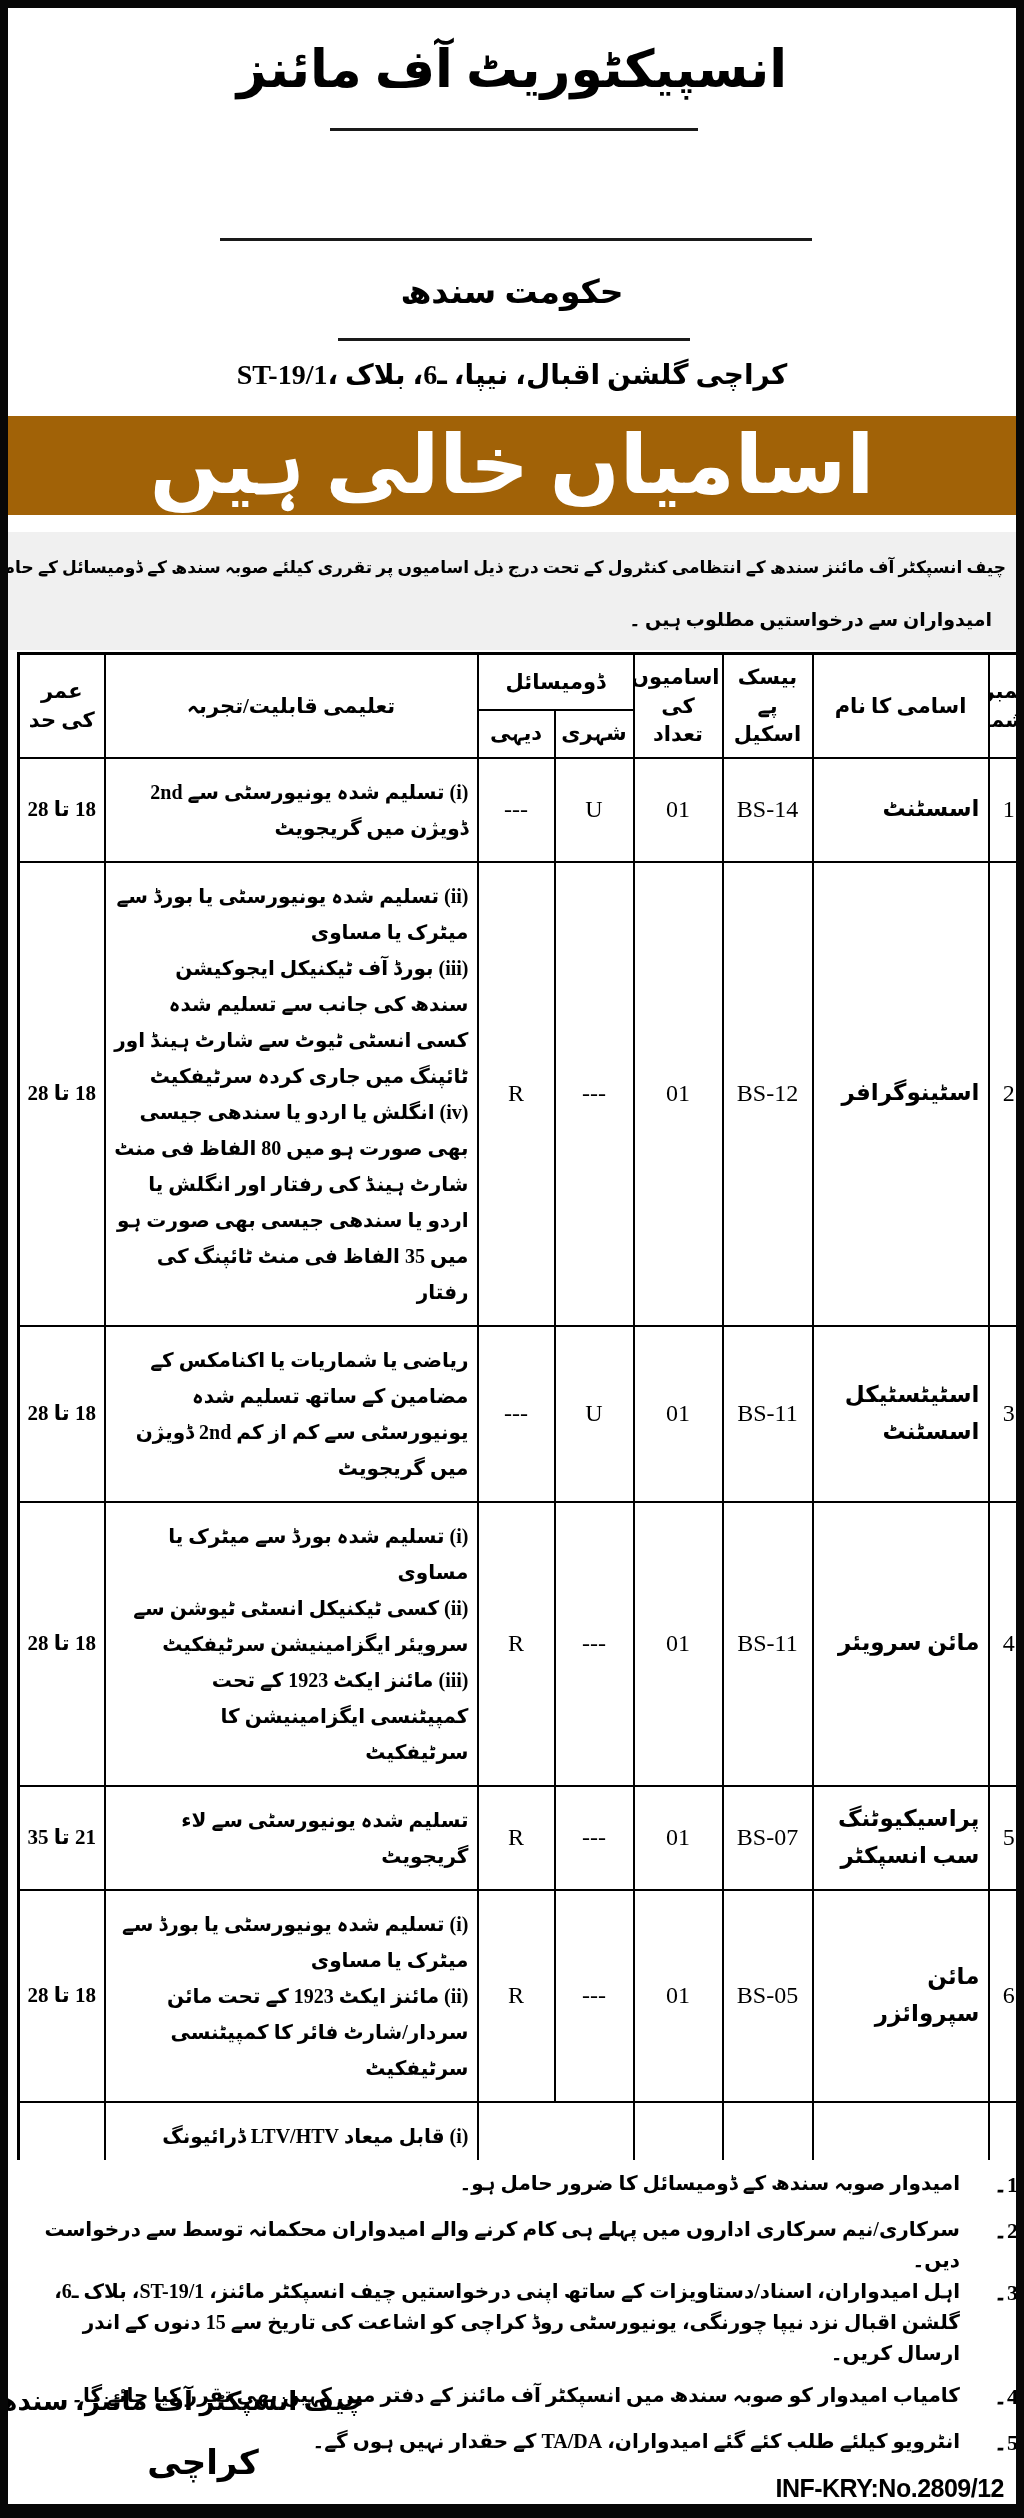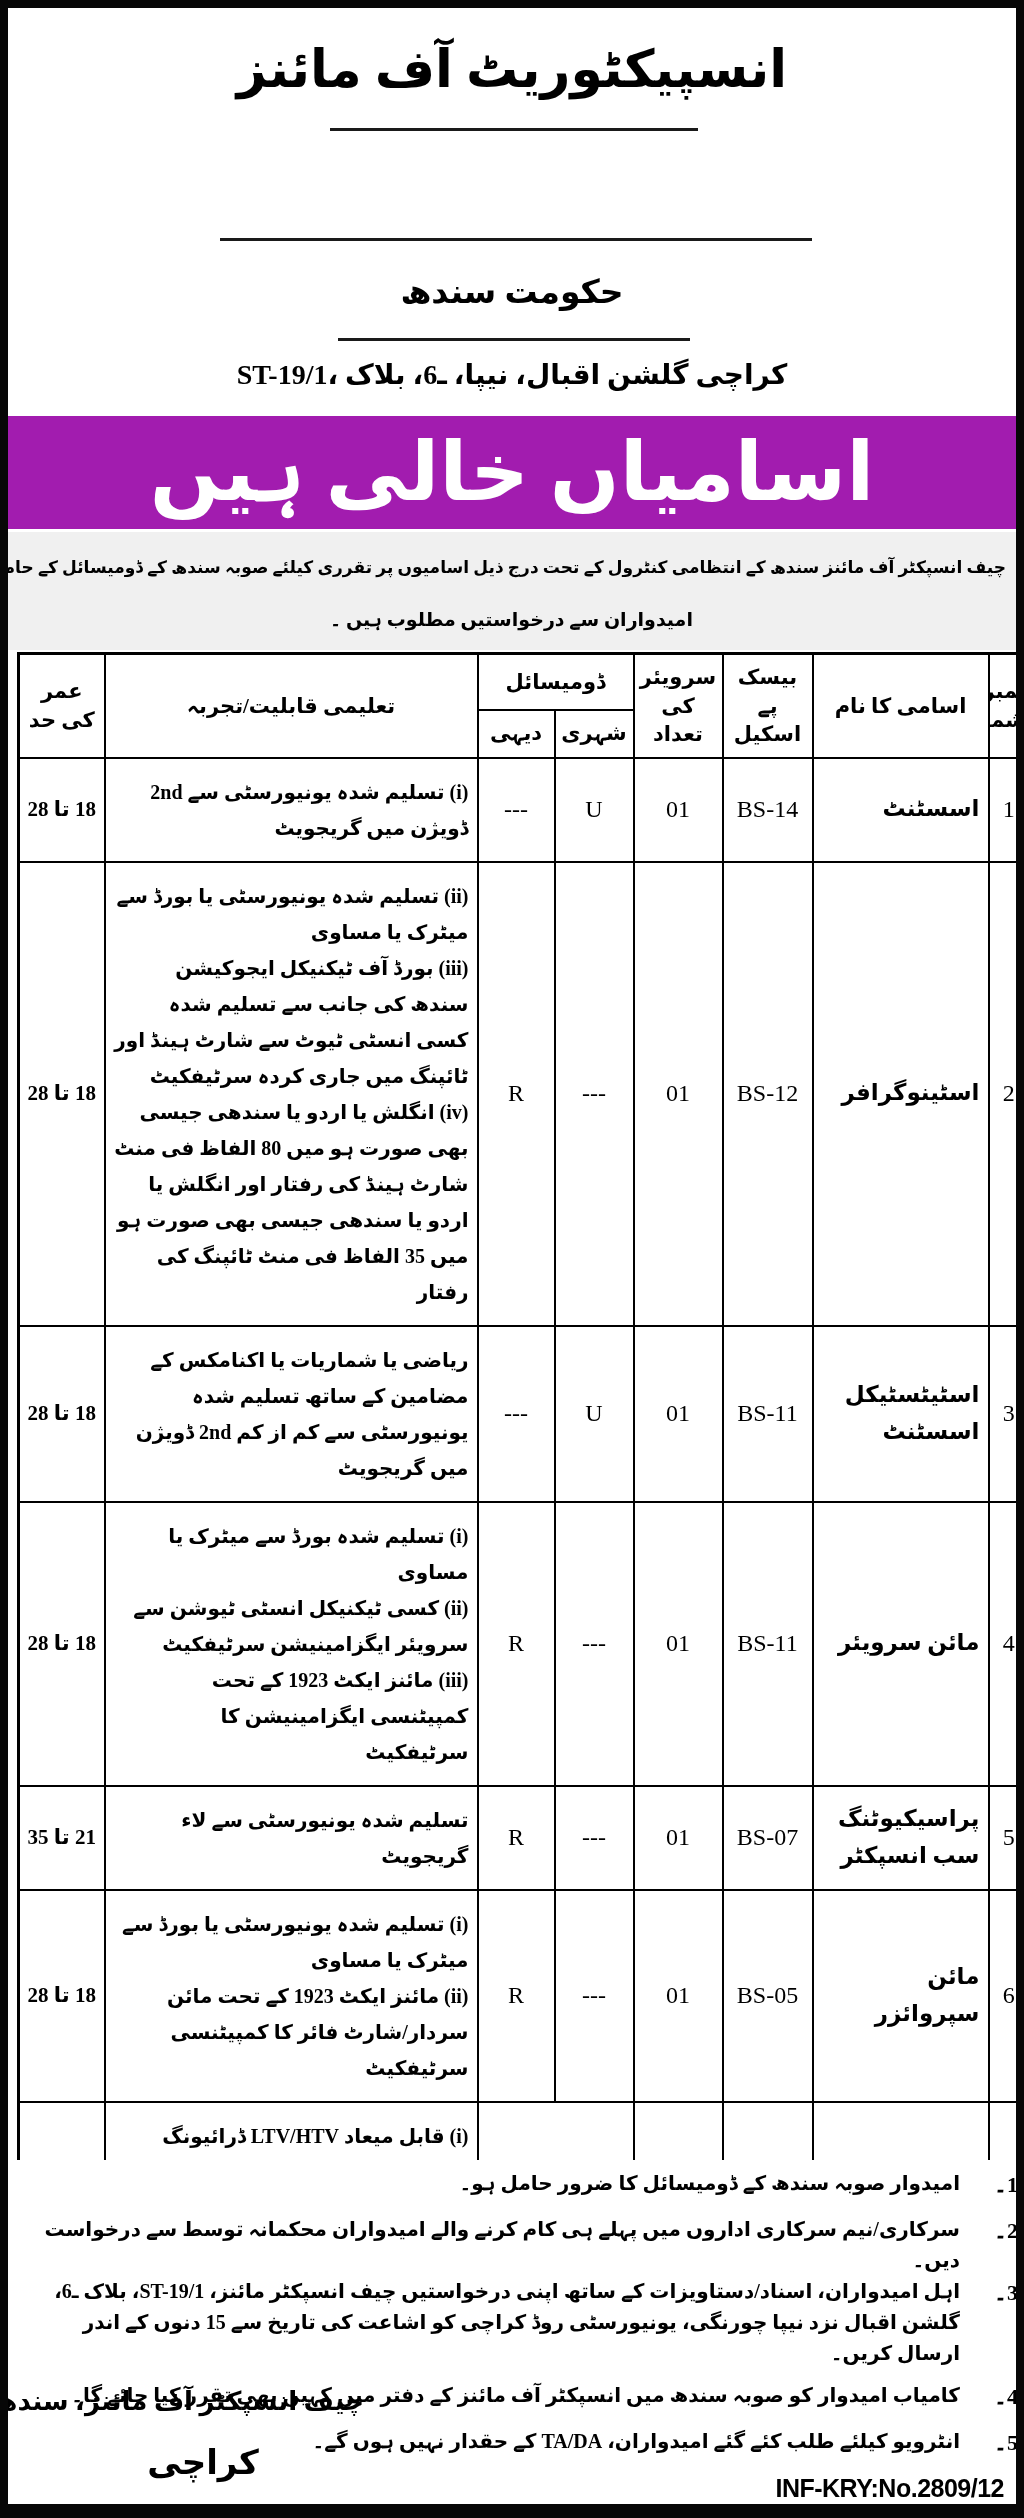--- a/index.html
+++ b/index.html
@@ -18,28 +18,28 @@
   .t1{top:14px;font-size:52px;line-height:96px;}
   .t2{top:134px;font-size:45px;line-height:92px;}
   .t3{top:242px;font-size:33px;line-height:84px;}
   .rule{height:3px;background:#1a1a1a;}
   .r1{top:120px;left:322px;width:368px;}
   .r2{top:230px;left:212px;width:592px;}
   .r3{top:330px;left:330px;width:352px;}
   .address{top:338px;left:0;right:0;height:56px;display:flex;direction:ltr;
     justify-content:center;align-items:center;gap:7px;font-size:28px;font-weight:bold;}
   
-  .banner{top:408px;left:0;right:0;height:113px;background:#a21caf;color:#fff;
+  .banner{top:408px;left:0;right:0;height:99px;background:#a16207;color:#fff;
     display:flex;align-items:center;justify-content:center;}
   .banner-text{font-size:82px;font-weight:bold;line-height:1;direction:rtl;white-space:nowrap;}
   
   .introband{top:524px;left:0;right:0;height:118px;background:#f0f0f0;}
   .intro1{top:540px;left:0;right:0;direction:rtl;text-align:right;padding:0 10px;
     font-size:17px;font-weight:bold;white-space:nowrap;line-height:40px;}
-  .intro2{top:592px;left:0;right:1px;direction:rtl;text-align:center;padding:0 12px;
+  .intro2{top:592px;left:0;right:12px;direction:rtl;text-align:right;padding:0 12px;
     font-size:19px;font-weight:bold;line-height:40px;}
   
   .tablewrap{top:644px;left:9px;width:1011px;height:1508px;overflow:hidden;}
   table{border-collapse:collapse;table-layout:fixed;direction:rtl;width:1011px;height:1508px;}
   th,td{border:2px solid #000;overflow:hidden;}
   table{border:3px solid #000;}
   th{font-size:21px;font-weight:bold;text-align:center;vertical-align:middle;
      white-space:pre-line;line-height:1.35;padding:2px;}
   thead tr.hr1{height:56px;} thead tr.hr2{height:48px;}
   td{vertical-align:middle;}
@@ -111,21 +111,21 @@
           <col style="width:373px">
           <col style="width:86px">
       </colgroup>
       <thead>
         <tr class="hr1">
           <th rowspan="2">نمبر
 شمار</th>
           <th rowspan="2">اسامی کا نام</th>
           <th rowspan="2">بیسک پے
 اسکیل</th>
-          <th rowspan="2">سرویئر
+          <th rowspan="2">اسامیوں
 کی تعداد</th>
           <th colspan="2">ڈومیسائل</th>
           <th rowspan="2">تعلیمی قابلیت/تجربہ</th>
           <th rowspan="2">عمر کی حد</th>
         </tr>
         <tr class="hr2">
           <th>شہری</th>
           <th>دیہی</th>
         </tr>
       </thead>

